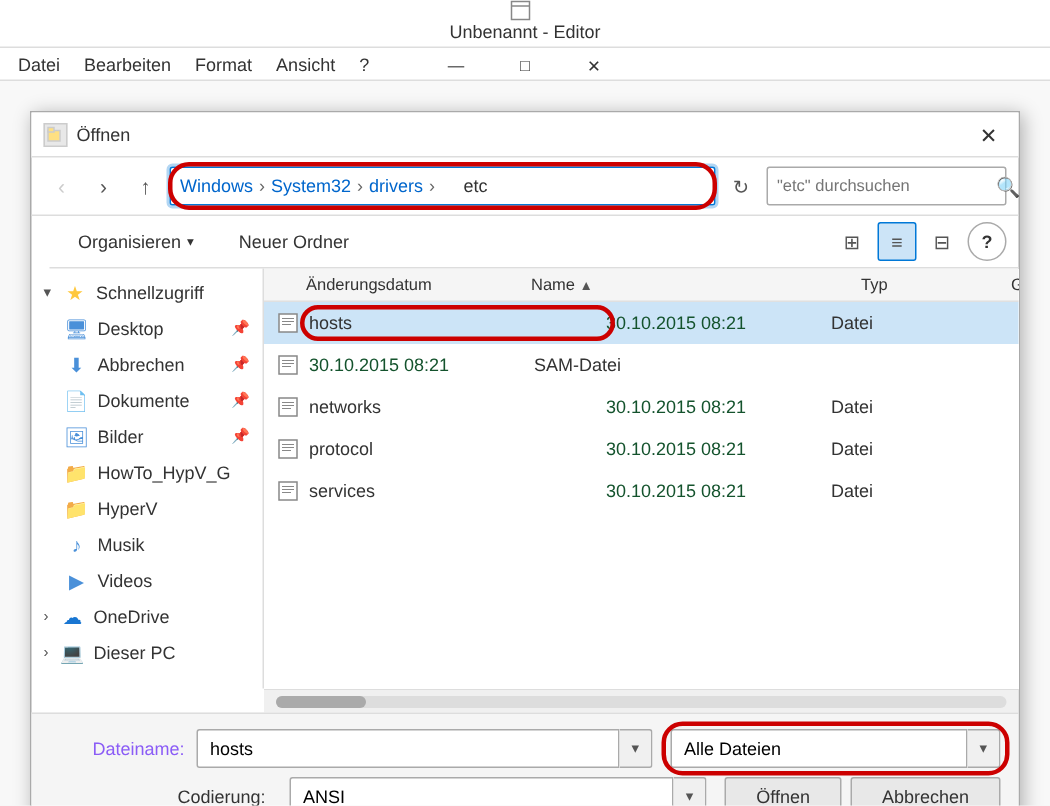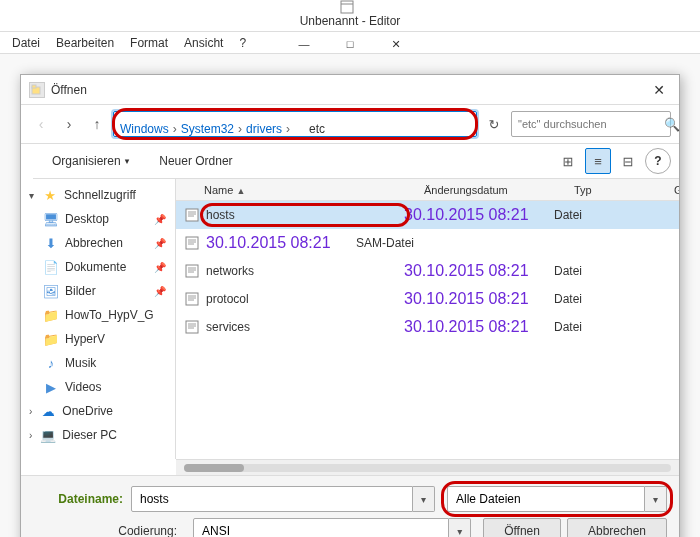--- a/index.html
+++ b/index.html
@@ -136,21 +136,21 @@
       border-radius: 2px;
     }
     .nav-btn.disabled { color: #ccc; cursor: default; }
 
     .address-bar {
       flex: 1;
       height: 26px;
       border: 1px solid #0078d7;
       border-radius: 2px;
       display: flex;
-      align-items: flex-end;
+      align-items: center;
       padding: 0 6px;
       background: #fff;
       position: relative;
       outline: 2px solid rgba(0,120,215,0.3);
     }
     .address-breadcrumb {
       display: flex;
       align-items: center;
       gap: 2px;
       font-size: 12px;
@@ -332,21 +332,21 @@
       border-bottom: 1px solid transparent;
     }
     .file-row.selected { background: #cce4f7; }
     .file-icon {
       width: 16px; height: 16px;
       margin-right: 6px;
       flex-shrink: 0;
       display: flex; align-items: center; justify-content: center;
     }
     .file-name { flex: 0 0 198px; font-size: 12px; color: #333; }
-    .file-date { flex: 0 0 150px; font-size: 16px; color: #6d28d9; }
+    .file-date { flex: 0 0 150px; font-size: 12px; color: #14532d; }
     .file-type { flex: 0 0 100px; font-size: 12px; color: #333; }
     .file-size { flex: 1; font-size: 12px; color: #333; }
 
     
     .h-scroll {
       height: 16px;
       background: #f0f0f0;
       border-top: 1px solid #ddd;
       display: flex;
       align-items: center;
@@ -360,25 +360,24 @@
       background: #f5f5f5;
     }
     .bottom-row {
       display: flex;
       align-items: center;
       margin-bottom: 6px;
       gap: 8px;
     }
     .bottom-label {
       font-size: 12px;
-      color: #4d7c0f;
+      color: #8b5cf6;
       width: 90px;
       text-align: right;
       flex-shrink: 0;
-      font-weight: bold;
     }
     .bottom-input-wrap {
       flex: 1;
       display: flex;
       position: relative;
     }
     .bottom-input {
       flex: 1;
       height: 26px;
       border: 1px solid #aaa;
@@ -599,26 +598,26 @@
           <span class="sidebar-section-arrow">›</span>
           <span class="item-icon icon-pc">💻</span>
           <span class="item-label">Dieser PC</span>
         </div>
       </div>
 
       <div class="file-list-area">
 
         <div style="display:flex; align-items:center; padding:0 8px; height:22px; background:#f5f5f5; border-bottom:1px solid #e0e0e0;">
           <div style="width:16px; flex-shrink:0;"></div>
+          <div class="col-header col-date">
+            <span>Änderungsdatum</span>
+          </div>
           <div class="col-header col-name">
             <span>Name</span>
             <span class="col-sort-arrow"> ▲</span>
-          </div>
-          <div class="col-header col-date">
-            <span>Änderungsdatum</span>
           </div>
           <div class="col-header col-type">
             <span>Typ</span>
           </div>
           <div class="col-header col-size">
             <span>Grö</span>
           </div>
         </div>
 
         <div class="file-row selected">

